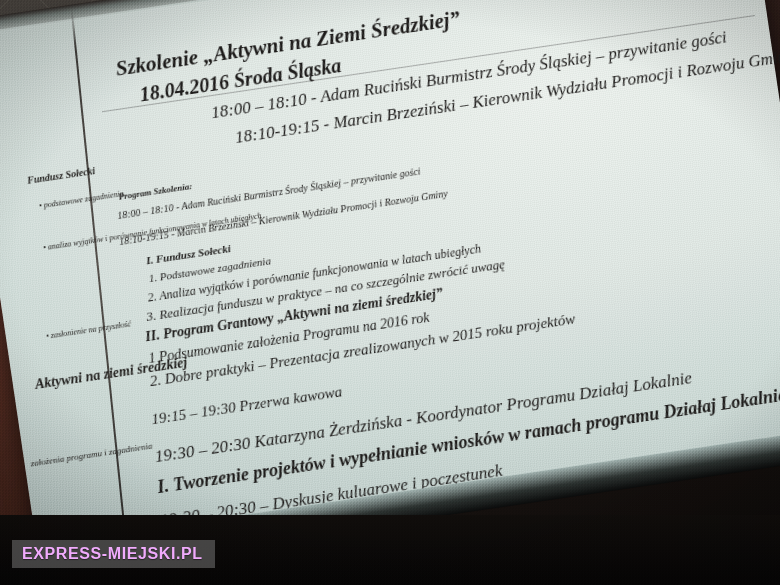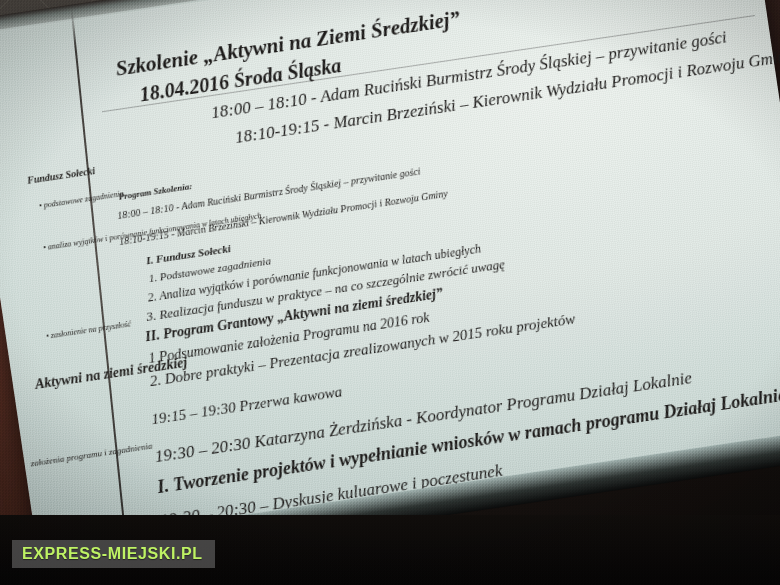--- a/index.html
+++ b/index.html
@@ -212,21 +212,21 @@
     mix-blend-mode: overlay;
   }
 
   
   .watermark {
     position: absolute;
     left: 12px;
     bottom: 17px;
     padding: 5px 12px 5px 10px;
     background: rgba(150,150,150,.42);
-    color: #bef264;
+    color: #f0abfc;
     font-family: "Liberation Sans", sans-serif;
     font-weight: 700;
     font-size: 16px;
     letter-spacing: .6px;
     text-shadow: 0 1px 1px rgba(0,0,0,.45);
     white-space: nowrap;
   }
 </style>
 </head>
 <body>

